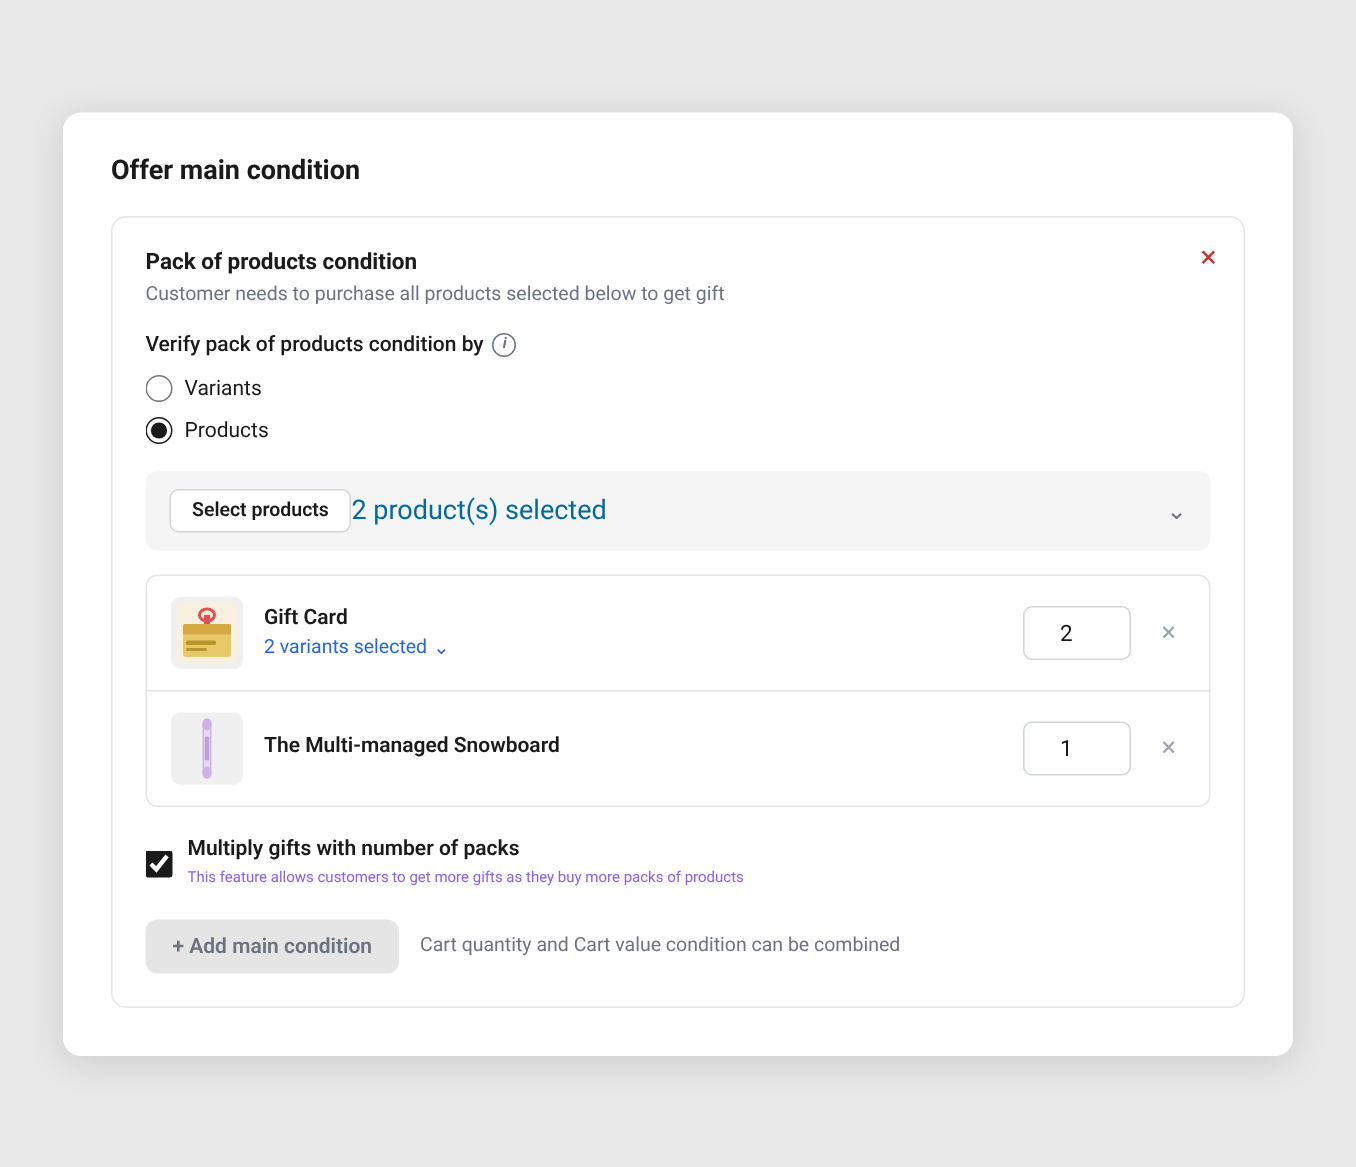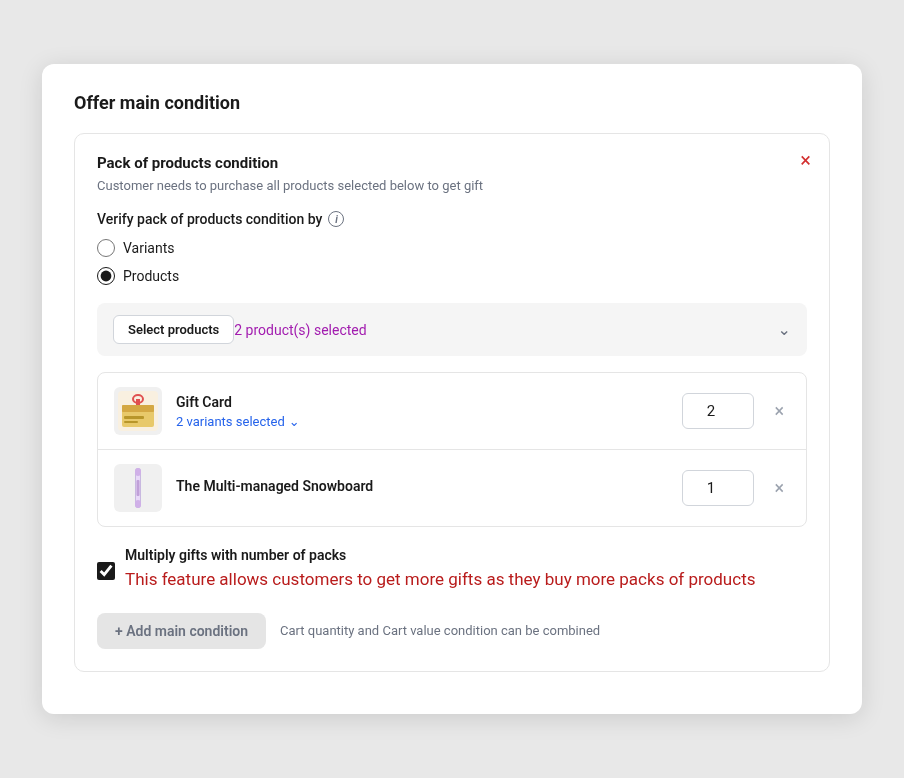--- a/index.html
+++ b/index.html
@@ -14,21 +14,21 @@
       display: flex;
       justify-content: center;
       align-items: center;
       min-height: 778px;
       width: 904px;
     }
 
     .modal-container {
       background: #fff;
       border-radius: 12px;
-      padding: 28px 32px 22px 32px;
+      padding: 28px 32px 12px 32px;
       width: 820px;
       box-shadow: 0 4px 24px rgba(0,0,0,0.12);
     }
 
     .modal-title {
       font-size: 18px;
       font-weight: 700;
       color: #1a1a1a;
       margin-bottom: 20px;
     }
@@ -140,22 +140,22 @@
       border: 1px solid #d1d5db;
       border-radius: 6px;
       padding: 6px 14px;
       font-size: 13px;
       font-weight: 600;
       color: #1a1a1a;
       cursor: pointer;
     }
 
     .selected-count {
-      font-size: 14px;
-      color: #a21caf;
+      font-size: 18px;
+      color: #0369a1;
     }
 
     .chevron-icon {
       color: #6b7280;
       font-size: 16px;
     }
 
     .products-list {
       border: 1px solid #e5e5e5;
       border-radius: 8px;
@@ -249,22 +249,22 @@
     }
 
     .multiply-title {
       font-size: 14px;
       font-weight: 600;
       color: #1a1a1a;
       margin-bottom: 4px;
     }
 
     .multiply-desc {
-      font-size: 17px;
-      color: #b91c1c;
+      font-size: 10px;
+      color: #8b5cf6;
       line-height: 1.5;
     }
 
     .footer-row {
       display: flex;
       align-items: center;
       gap: 14px;
     }
 
     .add-condition-btn {

